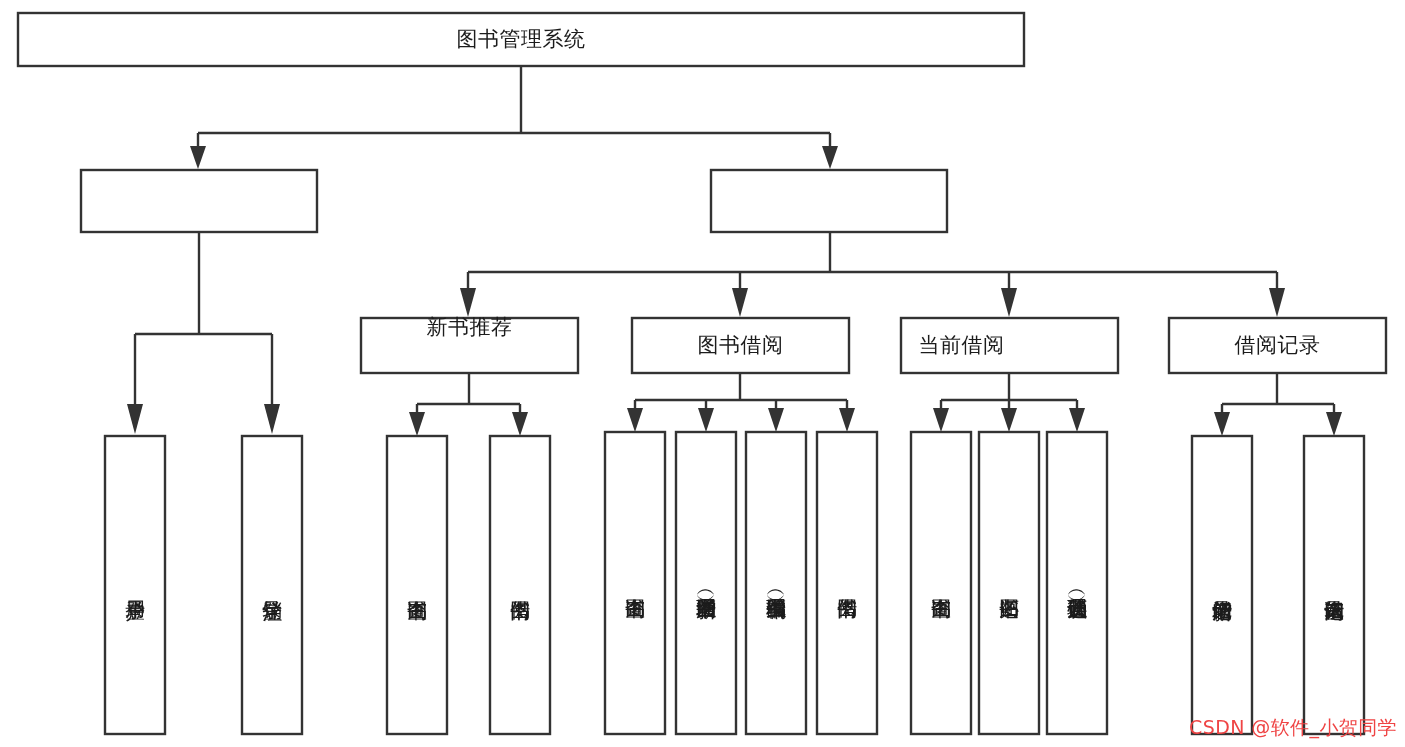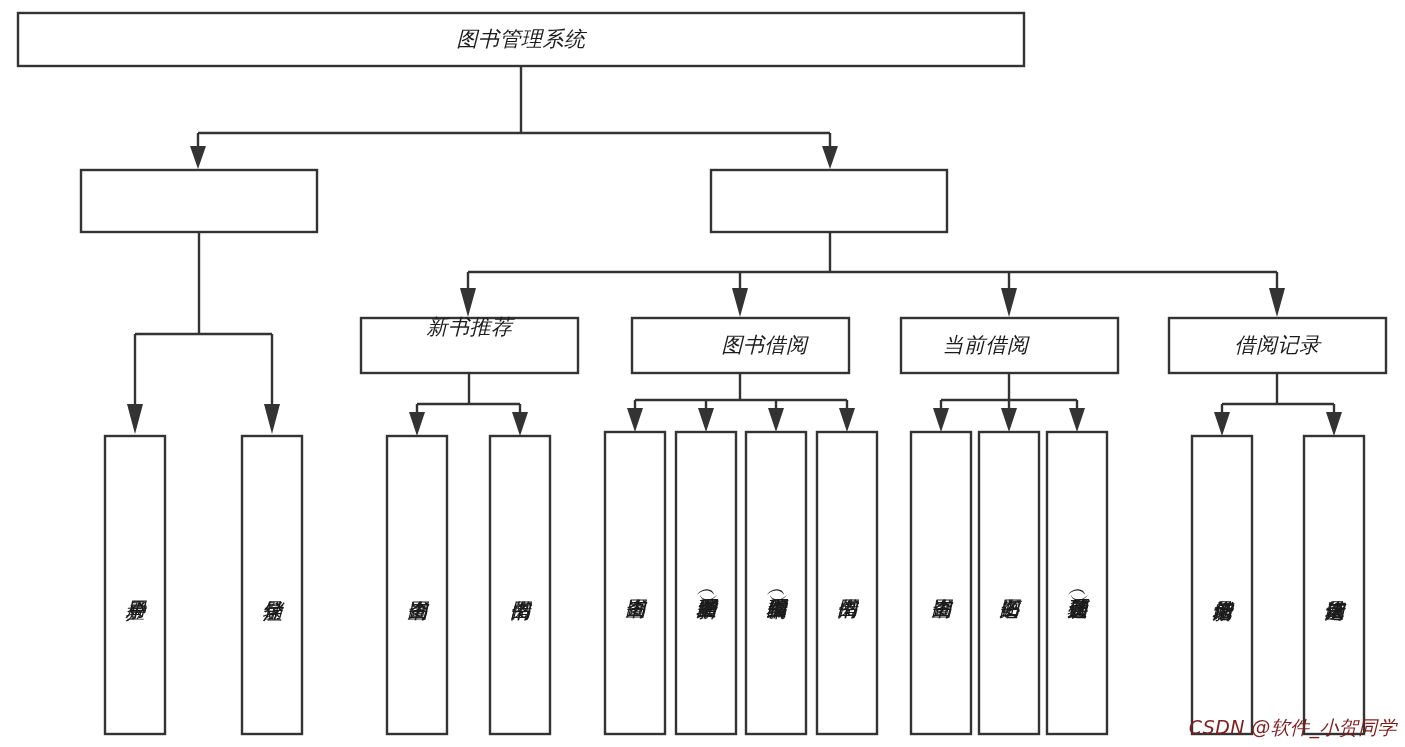--- a/index.html
+++ b/index.html
@@ -9,21 +9,20 @@
   }
   body {
     font-family: "DejaVu Sans", "Liberation Sans", sans-serif;
   }
   #canvas {
     position: relative;
     width: 1405px;
     height: 747px;
     background: #ffffff;
     overflow: hidden;
-    font-style: italic;
   }
   svg.diagram {
     position: absolute;
     left: 0;
     top: 0;
     width: 1405px;
     height: 747px;
   }
   .node-box {
     fill: #ffffff;
@@ -62,21 +61,21 @@
     line-height: 1.28;
     writing-mode: vertical-rl;
     text-orientation: upright;
     white-space: nowrap;
     pointer-events: none;
   }
   .watermark {
     position: absolute;
     right: 8px;
     bottom: 6px;
-    color: #7f1d1d;
+    color: #ef4444;
     font-size: 19px;
     letter-spacing: 0.4px;
     white-space: nowrap;
     pointer-events: none;
   }
 </style>
 </head>
 <body>
 
 <div id="canvas">
@@ -169,22 +168,22 @@
 
     <rect class="node-box" x="1192" y="436" width="60" height="298"></rect>
     <rect class="node-box" x="1304" y="436" width="60" height="298"></rect>
 
   </svg>
 
   <div class="node-label-h" style="left:18px; top:13px; width:1006px; height:53px;">图书管理系统</div>
 
 
   <div class="node-label-h" style="left:361px; top:300px; width:217px; height:55px;">新书推荐</div>
-  <div class="node-label-h" style="left:632px; top:318px; width:217px; height:55px;padding-left:24px;">图书借阅</div>
-  <div class="node-label-h" style="left:877px; top:318px; width:217px; height:55px;">当前借阅</div>
+  <div class="node-label-h" style="left:632px; top:318px; width:217px; height:55px;">图书借阅</div>
+  <div class="node-label-h" style="left:853px; top:318px; width:217px; height:55px;">当前借阅</div>
   <div class="node-label-h" style="left:1169px; top:318px; width:217px; height:55px;">借阅记录</div>
 
   <div class="node-label-v" style="left:105px; top:436px; width:60px; height:298px;">用户登录</div>
   <div class="node-label-v" style="left:242px; top:436px; width:60px; height:298px;">注销登录</div>
 
   <div class="node-label-v" style="left:387px; top:436px; width:60px; height:298px;">查询图书</div>
   <div class="node-label-v" style="left:490px; top:436px; width:60px; height:298px;">借阅图书</div>
 
   <div class="node-label-v" style="left:605px; top:432px; width:60px; height:302px;">查询图书</div>
   <div class="node-label-v" style="left:676px; top:432px; width:60px; height:302px;">新增图书（管理员）</div>

